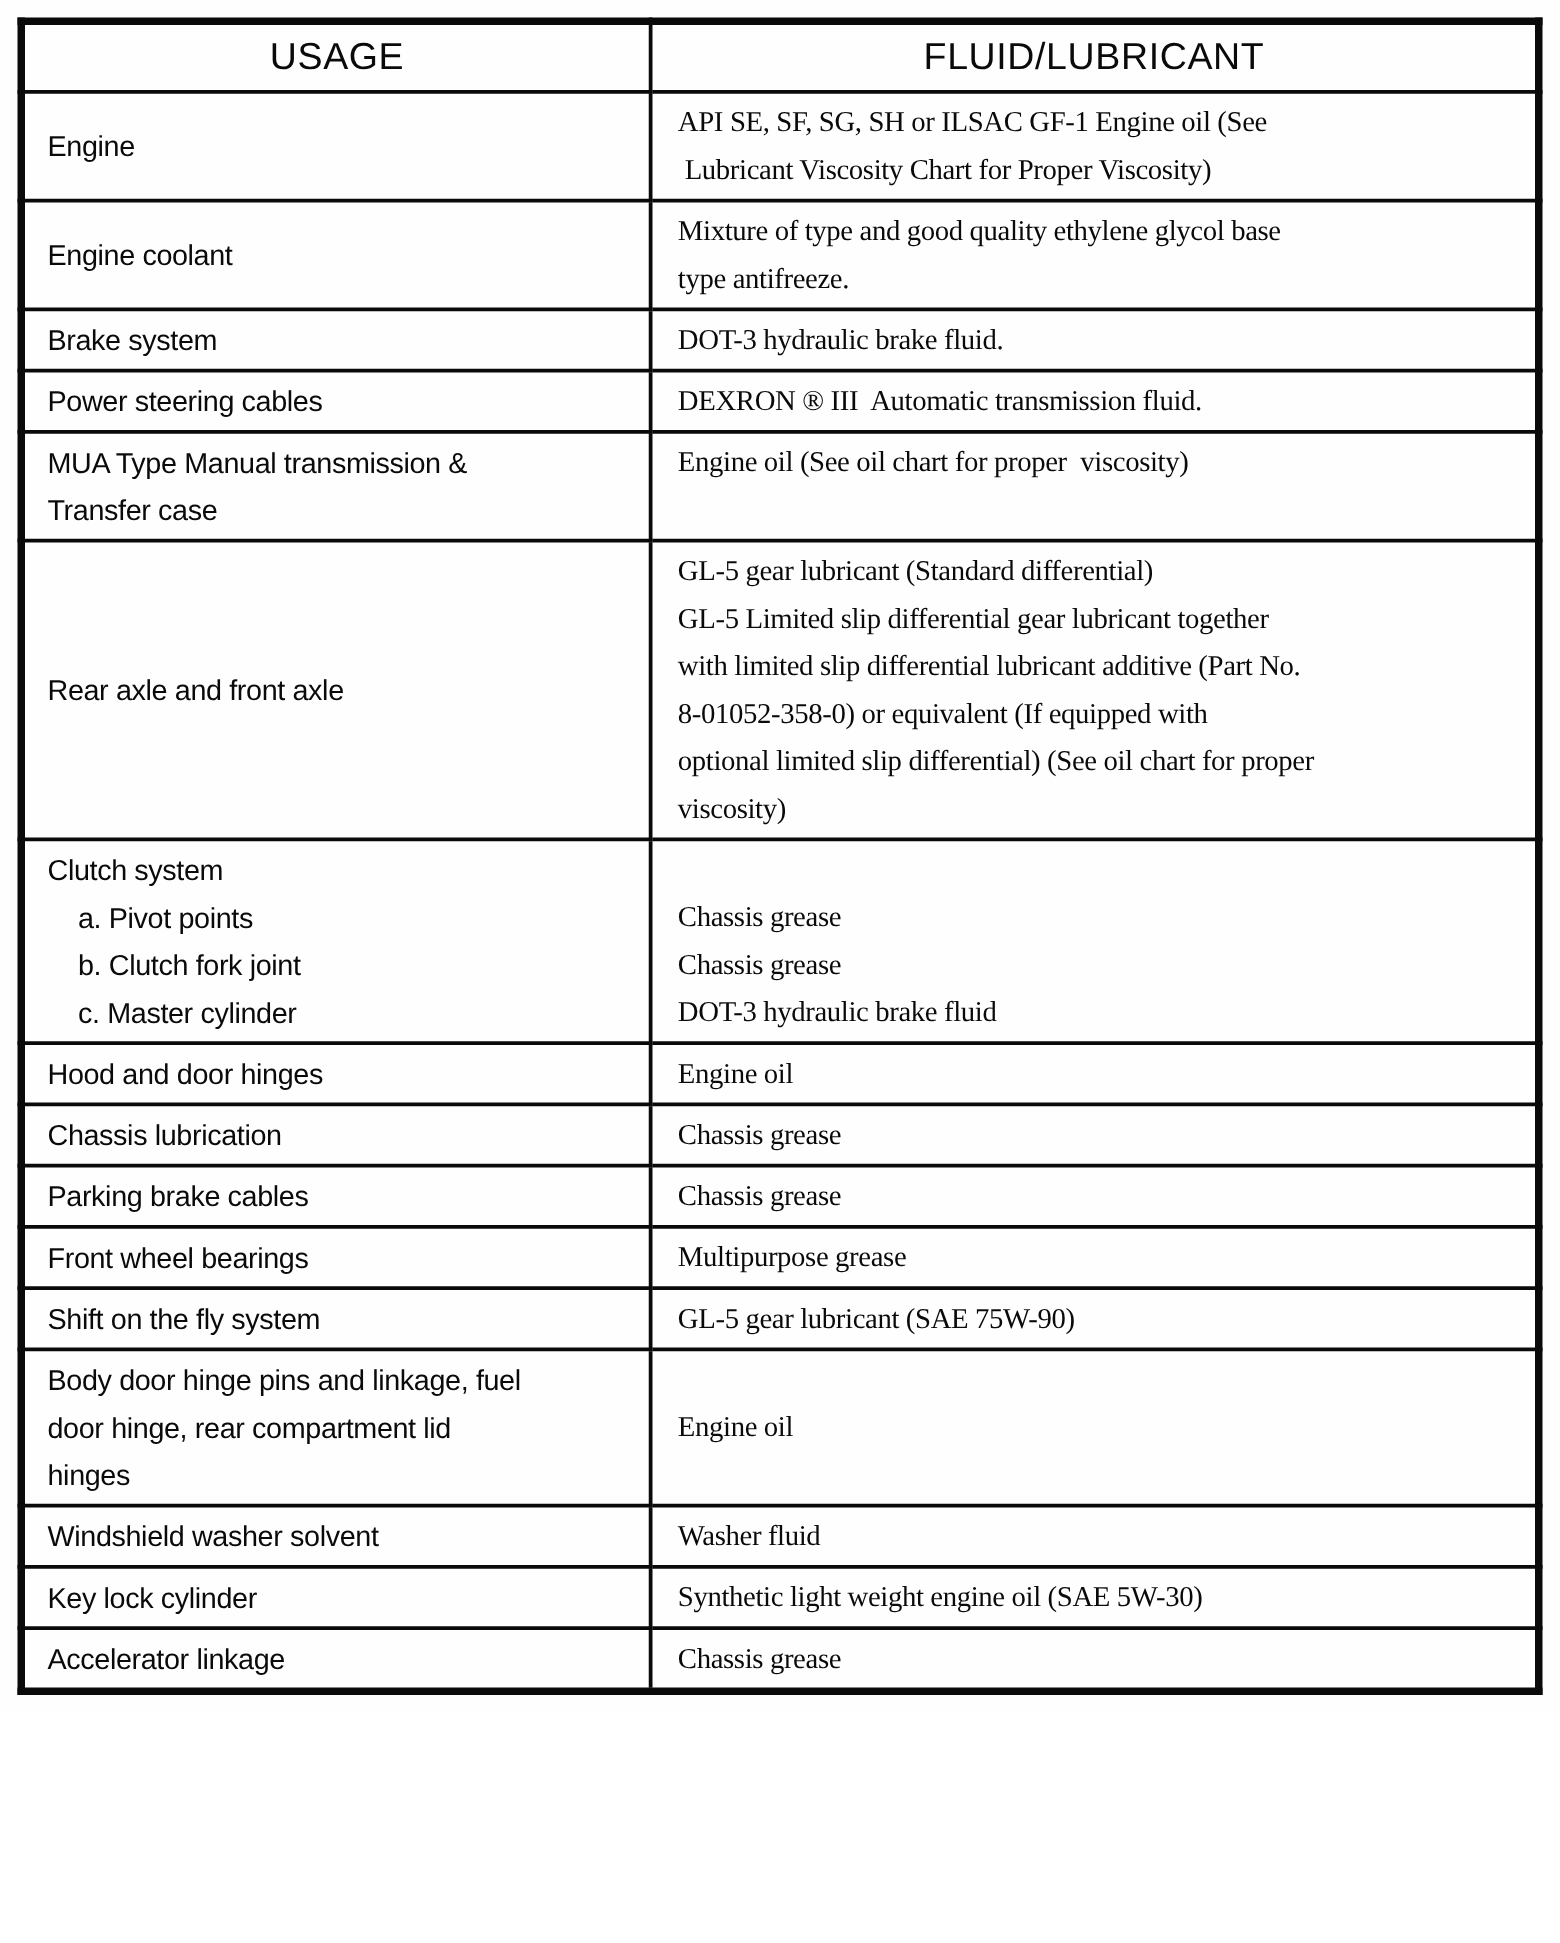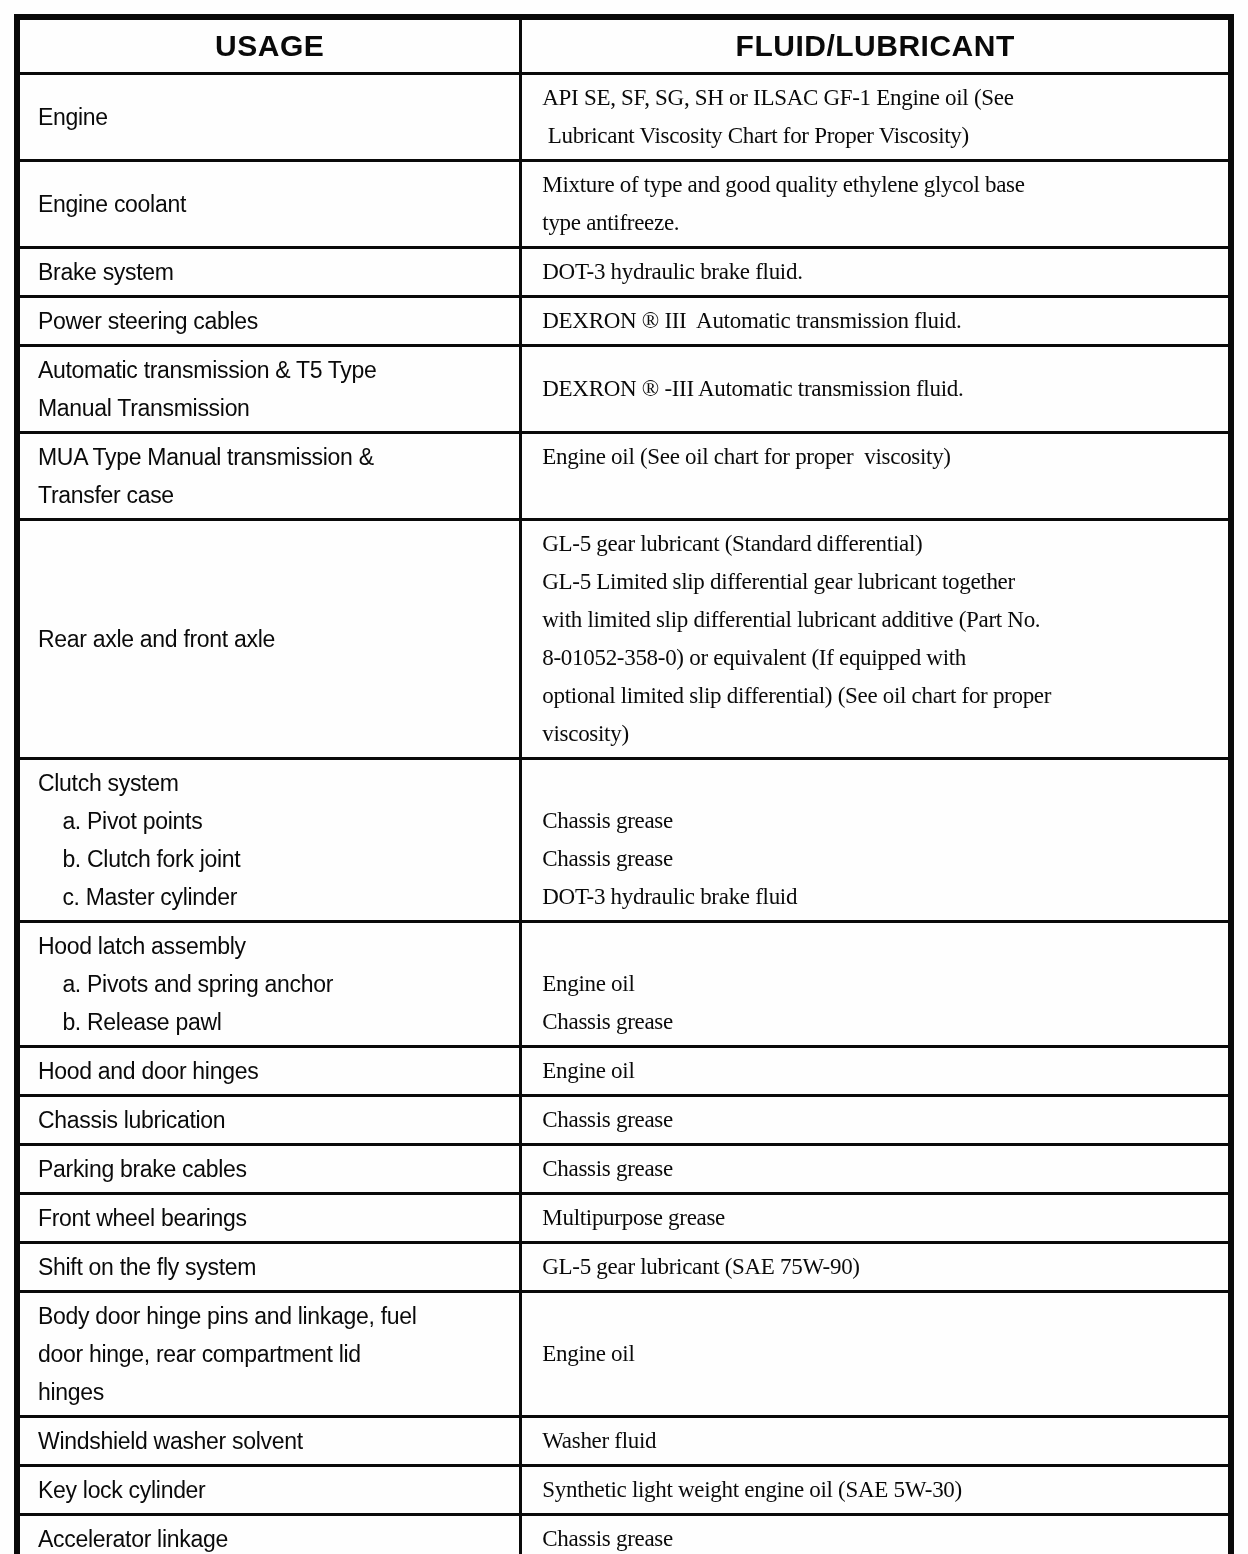--- a/index.html
+++ b/index.html
@@ -25,21 +25,21 @@
     border: 6px solid #0a0a0a;
   }
   table.fluids th,
   table.fluids td {
     border: 3px solid #0a0a0a;
     vertical-align: middle;
     box-sizing: border-box;
   }
   th.header-cell {
     font-size: 30px;
-    font-weight: bold;
+    font-weight: normal;
     text-align: center;
     letter-spacing: 0.5px;
     padding: 6px 8px;
     height: 55px;
     line-height: 40px;
   }
   col.usage-col-def  { width: 41.5%; }
   col.fluid-col-def  { width: 58.5%; }
   td.cell {
     padding: 4px 14px 4px 18px;
@@ -101,29 +101,20 @@
         <tr>
           <td class="cell usage-col">
             <div class="cell-line">Power steering cables</div>
           </td>
           <td class="cell fluid-col">
             <div class="cell-line">DEXRON ® III  Automatic transmission fluid.</div>
           </td>
         </tr>
         <tr>
           <td class="cell usage-col">
-            <div class="cell-line">Automatic transmission &amp; T5 Type</div>
-            <div class="cell-line">Manual Transmission</div>
-          </td>
-          <td class="cell fluid-col">
-            <div class="cell-line">DEXRON ® -III Automatic transmission fluid.</div>
-          </td>
-        </tr>
-        <tr>
-          <td class="cell usage-col">
             <div class="cell-line">MUA Type Manual transmission &amp;</div>
             <div class="cell-line">Transfer case</div>
           </td>
           <td class="cell fluid-col">
             <div class="cell-line">Engine oil (See oil chart for proper  viscosity)</div>
             <div class="cell-line"></div>
           </td>
         </tr>
         <tr>
           <td class="cell usage-col">
@@ -147,32 +138,20 @@
           </td>
           <td class="cell fluid-col">
             <div class="cell-line"></div>
             <div class="cell-line">Chassis grease</div>
             <div class="cell-line">Chassis grease</div>
             <div class="cell-line">DOT-3 hydraulic brake fluid</div>
           </td>
         </tr>
         <tr>
           <td class="cell usage-col">
-            <div class="cell-line">Hood latch assembly</div>
-            <div class="cell-line">    a. Pivots and spring anchor</div>
-            <div class="cell-line">    b. Release pawl</div>
-          </td>
-          <td class="cell fluid-col">
-            <div class="cell-line"></div>
-            <div class="cell-line">Engine oil</div>
-            <div class="cell-line">Chassis grease</div>
-          </td>
-        </tr>
-        <tr>
-          <td class="cell usage-col">
             <div class="cell-line">Hood and door hinges</div>
           </td>
           <td class="cell fluid-col">
             <div class="cell-line">Engine oil</div>
           </td>
         </tr>
         <tr>
           <td class="cell usage-col">
             <div class="cell-line">Chassis lubrication</div>
           </td>

